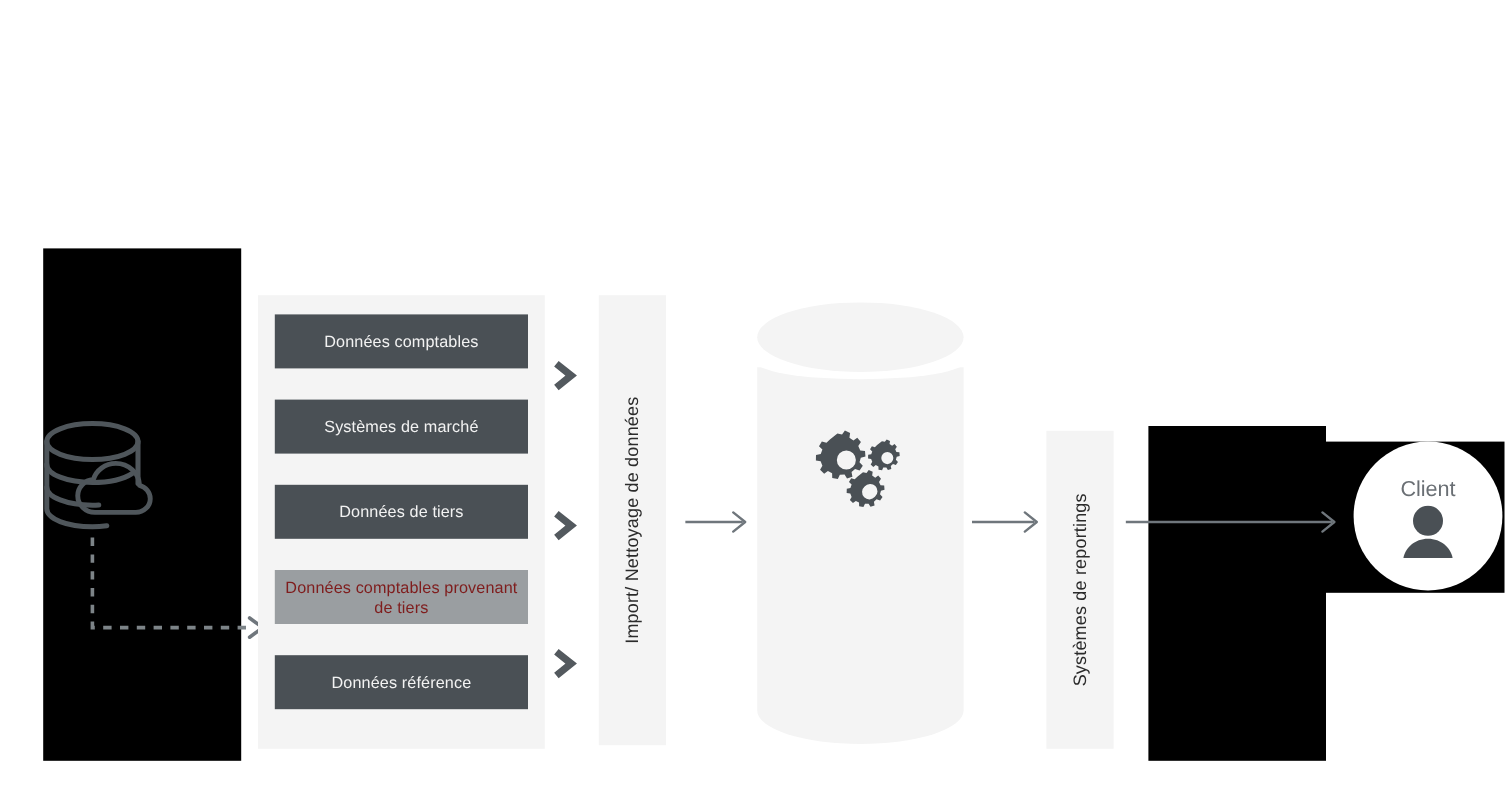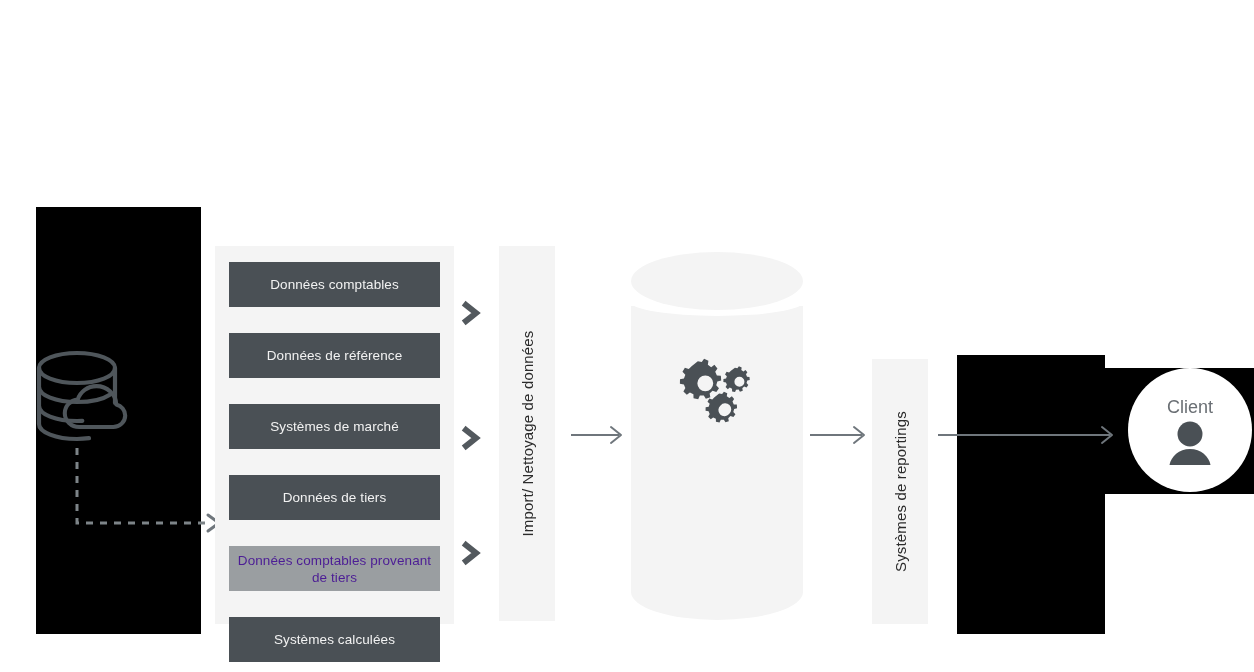--- a/index.html
+++ b/index.html
@@ -61,21 +61,21 @@
     align-items: center;
     justify-content: center;
     text-align: center;
     color: #f2f2f2;
     font-size: 13.5px;
     line-height: 17px;
     letter-spacing: .1px;
   }
   .data-box.highlight {
     background: #9a9ea1;
-    color: #4c1d95;
+    color: #7f1d1d;
   }
 
   
   .chev {
     position: absolute;
     width: 22px;
     height: 26px;
     color: #53595e;
   }
 
@@ -210,33 +210,30 @@
     </svg>
   </div>
 
   <div class="panel" style="left:215px; top:246px; width:239px; height:378px;"></div>
 
   <div class="data-list">
     <div class="data-box">
       <span>Données comptables</span>
     </div>
     <div class="data-box">
-      <span>Données de référence</span>
-    </div>
-    <div class="data-box">
       <span>Systèmes de marché</span>
     </div>
     <div class="data-box">
       <span>Données de tiers</span>
     </div>
     <div class="data-box highlight">
       <span>Données comptables provenant de tiers</span>
     </div>
     <div class="data-box">
-      <span>Systèmes calculées</span>
+      <span>Données référence</span>
     </div>
   </div>
 
   <div class="chev" style="left:461px; top:300px;">
     <svg viewBox="0 0 22 26" width="22" height="26" fill="none" stroke="#53595e" stroke-width="6" stroke-linecap="square" stroke-linejoin="miter">
       <path d="M5 5 L15 13 L5 21"></path>
     </svg>
   </div>
   <div class="chev" style="left:461px; top:425px;">
     <svg viewBox="0 0 22 26" width="22" height="26" fill="none" stroke="#53595e" stroke-width="6" stroke-linecap="square" stroke-linejoin="miter">

